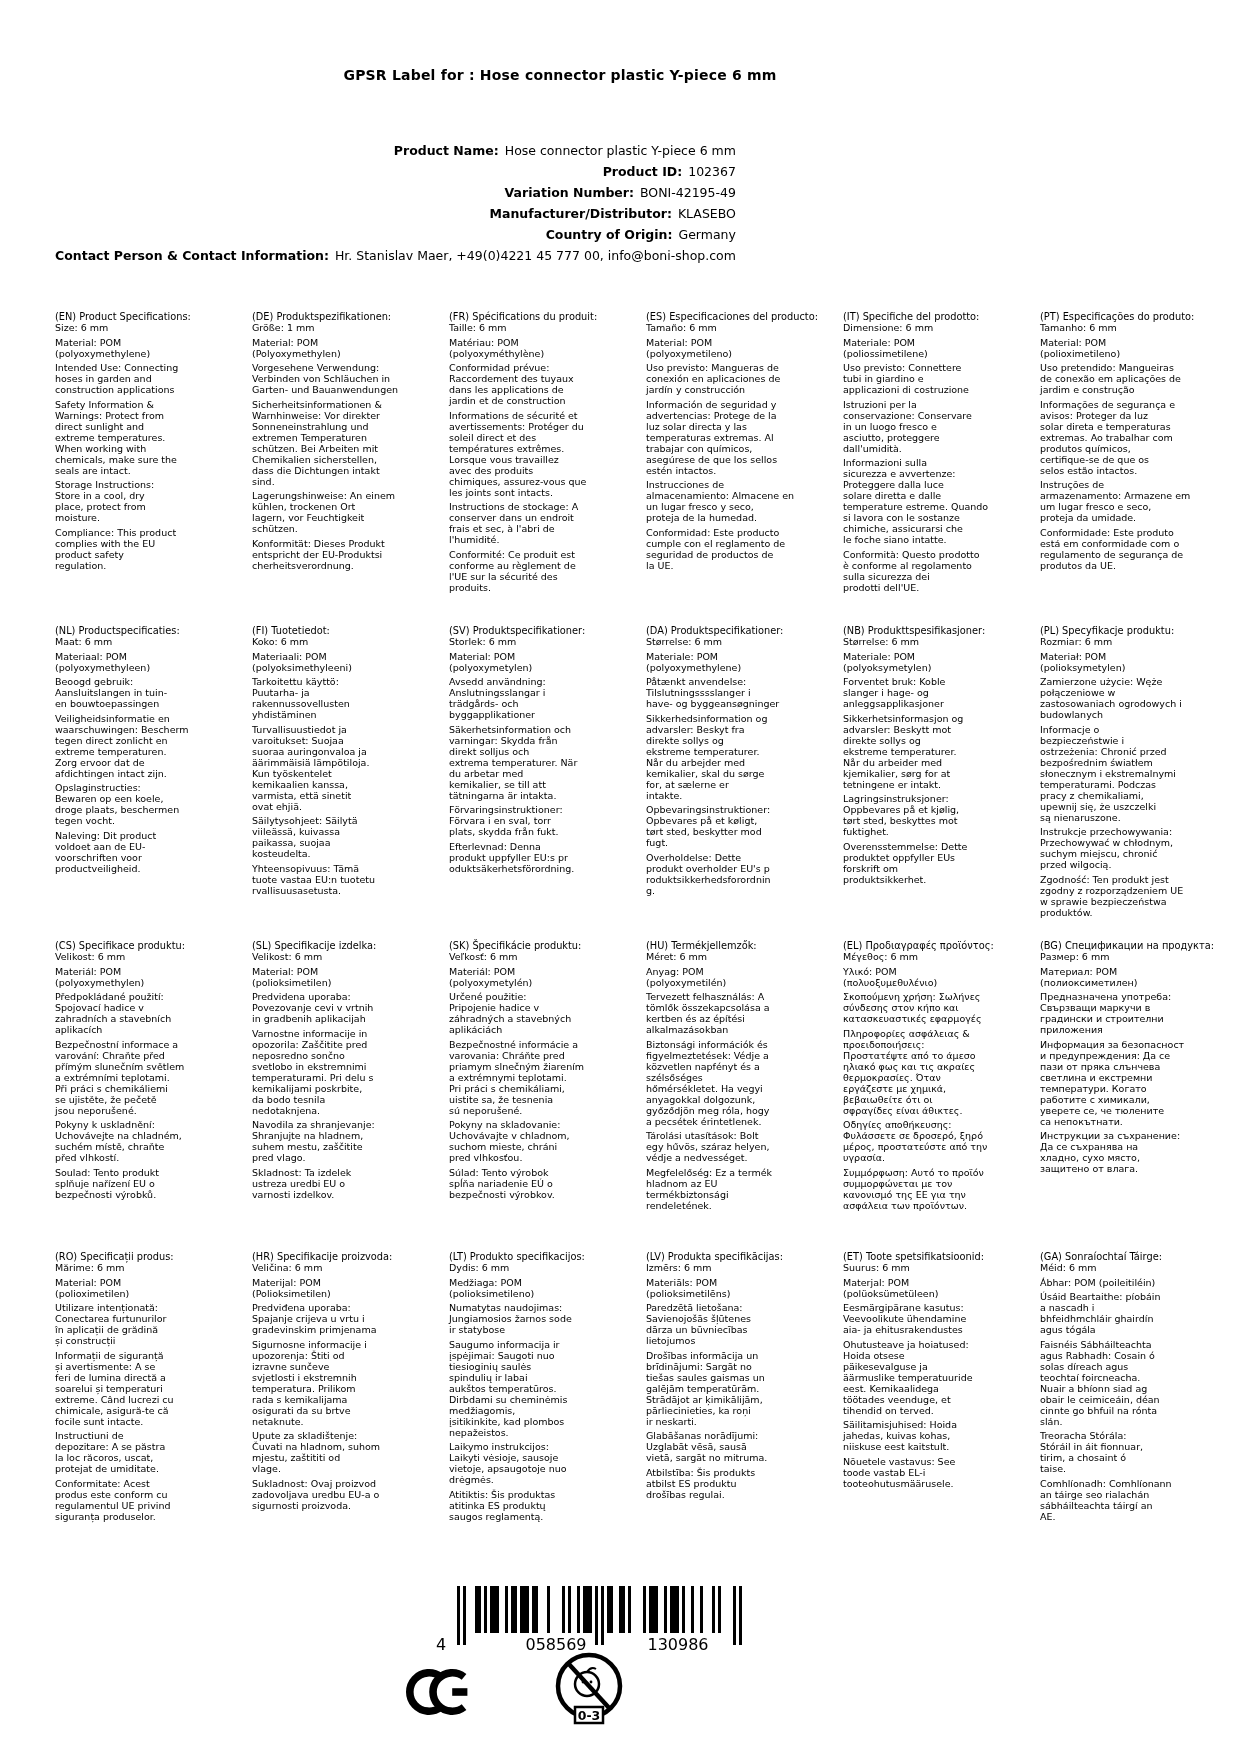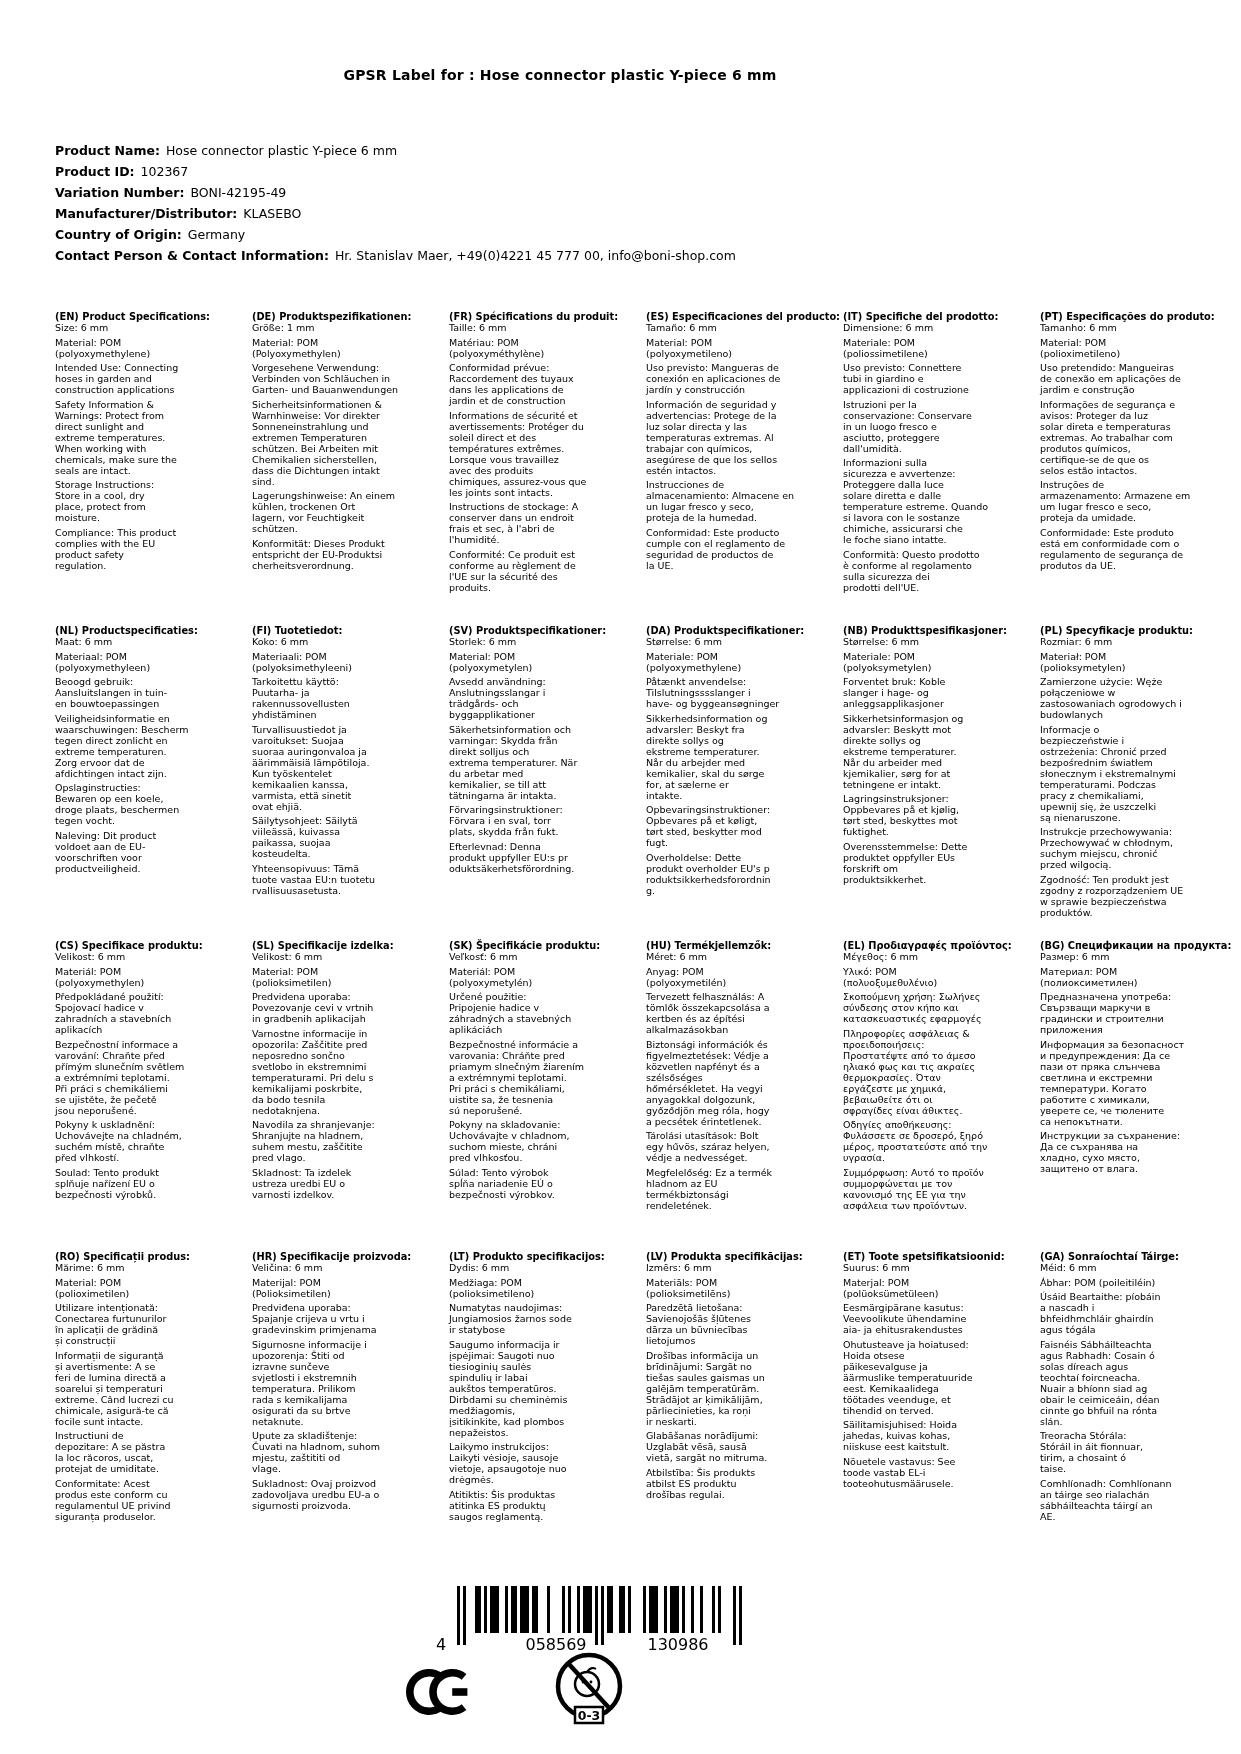--- a/index.html
+++ b/index.html
@@ -5,32 +5,32 @@
   * { box-sizing: border-box; }
   html,body { margin:0; padding:0; }
   body {
     width:1241px; height:1754px; background:#ffffff; color:#000;
     font-family:"DejaVu Sans", sans-serif; position:relative; overflow:hidden;
   }
   .title {
     position:absolute; top:58px; left:0; width:1120px;
     text-align:center; font-size:14px; font-weight:bold; letter-spacing:0.2px;
   }
-  .product-info { position:absolute; top:140px; left:55px; font-size:12.5px; line-height:21px; }
+  .product-info { position:absolute; top:140px; left:55px; font-size:12.5px; line-height:21px;text-align:right; }
   .pi-row { white-space:nowrap; }
   .pi-label { font-weight:bold; }
   .pi-value { margin-left:6px; }
 
   .specs-grid {
     position:absolute; top:311px; left:55px;
     display:grid; grid-template-columns:repeat(6,178px); column-gap:19px;
     grid-template-rows:314px 315px 311px auto;
   }
   .spec-cell { font-size:9.5px; line-height:11px; }
-  .spec-cell h3 { font-size:9.8px; line-height:11px; margin:0; white-space:nowrap; font-weight:bold; }
+  .spec-cell h3 { font-size:9.8px; line-height:11px; margin:0; white-space:nowrap; font-weight:normal; }
   .spec-cell p { margin:0 0 3.5px 0; white-space:pre-line; }
 
   .barcode-wrap { position:absolute; left:430px; top:1586px; width:312px; height:90px; }
   .barcode-wrap svg { position:absolute; left:27px; top:0; }
   .bc-digit { position:absolute; font-size:16px; color:#000; }
   .bc-first { left:0; top:49px; width:22px; text-align:center; }
   .bc-left  { left:63px; top:49px; width:126px; text-align:center; }
   .bc-right { left:185px; top:49px; width:126px; text-align:center; }
 
   .ce-mark { position:absolute; left:405px; top:1666px; }

